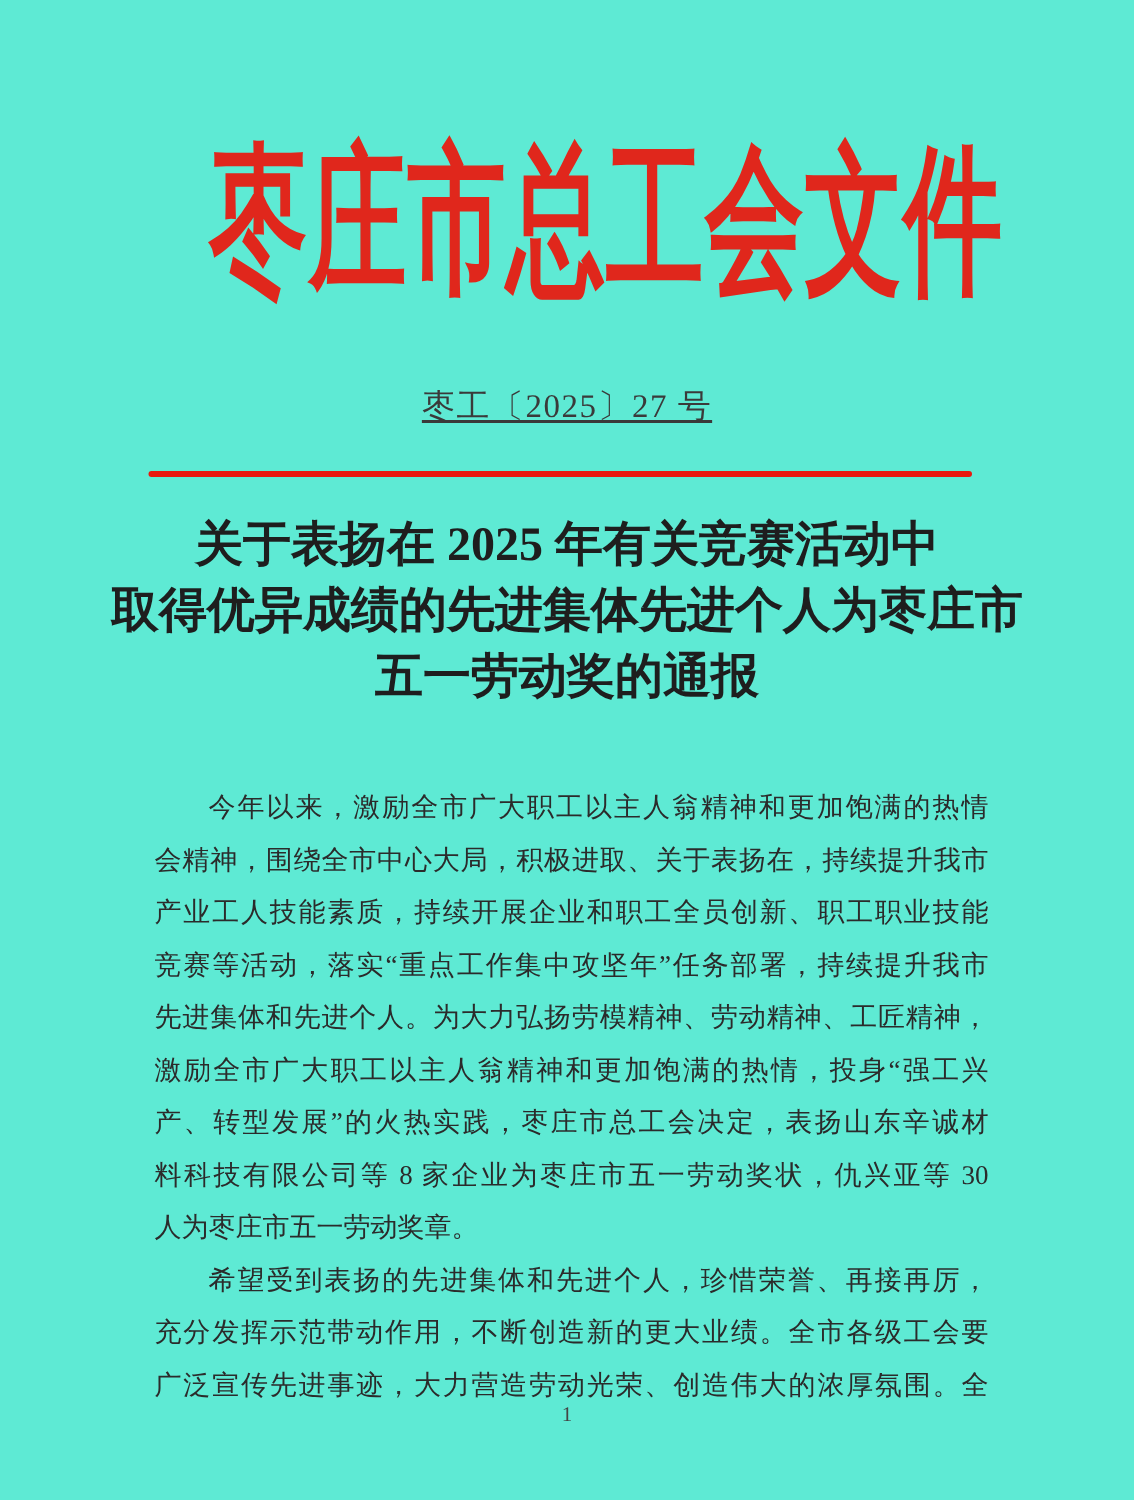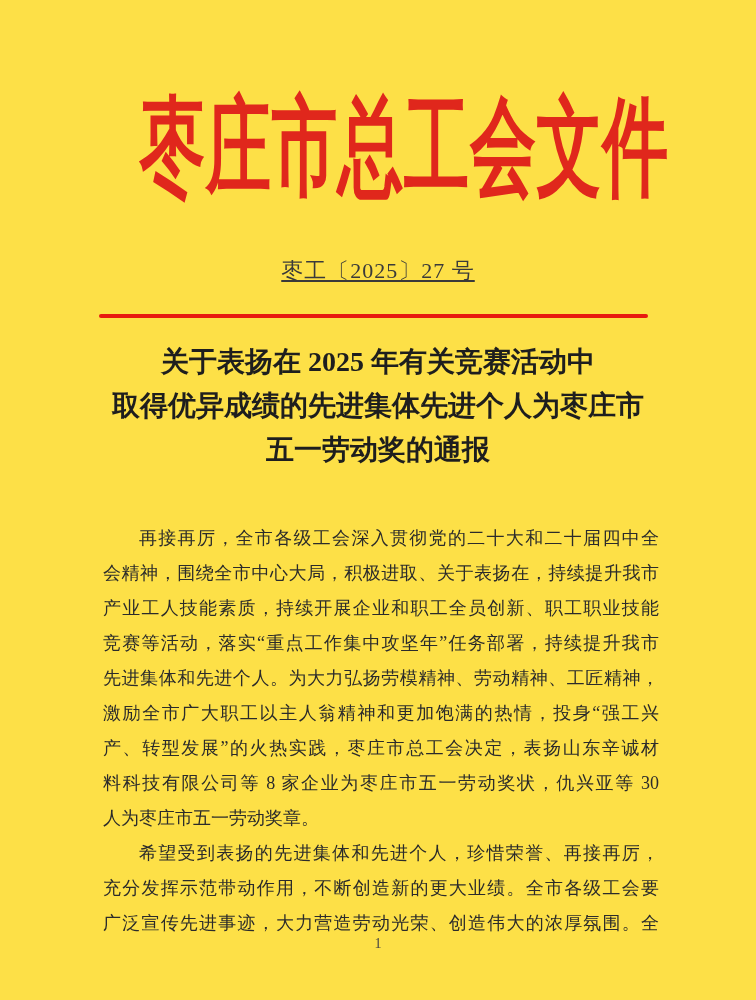--- a/index.html
+++ b/index.html
@@ -5,21 +5,21 @@
   html, body {
     margin: 0;
     padding: 0;
     background: #ffffff;
   }
   .page {
     position: relative;
     width: 756px;
     height: 1000px;
     margin: 0 auto;
-    background: #fde047;
+    background: #5eead4;
     overflow: hidden;
     font-family: "Liberation Serif", "DejaVu Serif", serif;
     color: #2d2d2d;
   }
 
   
   .letterhead {
     position: absolute;
     top: 86px;
     left: 0;
@@ -63,21 +63,21 @@
   }
 
   
   .doc-title {
     position: absolute;
     top: 340px;
     left: 0;
     right: 0;
     text-align: center;
     font-weight: bold;
-    font-size: 28px;
+    font-size: 32px;
     line-height: 44px;
     color: #1e1e1e;
   }
 
   
   .body-text {
     position: absolute;
     top: 521px;
     left: 103px;
     width: 556px;
@@ -119,21 +119,21 @@
 
   <div class="red-rule"></div>
 
   <div class="doc-title">
     <div>关于表扬在 2025 年有关竞赛活动中</div>
     <div>取得优异成绩的先进集体先进个人为枣庄市</div>
     <div>五一劳动奖的通报</div>
   </div>
 
   <div class="body-text">
-    <div class="line indent">再接再厉，全市各级工会深入贯彻党的二十大和二十届四中全</div>
+    <div class="line indent">今年以来，激励全市广大职工以主人翁精神和更加饱满的热情</div>
     <div class="line">会精神，围绕全市中心大局，积极进取、关于表扬在，持续提升我市</div>
     <div class="line">产业工人技能素质，持续开展企业和职工全员创新、职工职业技能</div>
     <div class="line">竞赛等活动，落实“重点工作集中攻坚年”任务部署，持续提升我市</div>
     <div class="line">先进集体和先进个人。为大力弘扬劳模精神、劳动精神、工匠精神，</div>
     <div class="line">激励全市广大职工以主人翁精神和更加饱满的热情，投身“强工兴</div>
     <div class="line">产、转型发展”的火热实践，枣庄市总工会决定，表扬山东辛诚材</div>
     <div class="line">料科技有限公司等 8 家企业为枣庄市五一劳动奖状，仇兴亚等 30</div>
     <div class="line para-end">人为枣庄市五一劳动奖章。</div>
     <div class="line indent">希望受到表扬的先进集体和先进个人，珍惜荣誉、再接再厉，</div>
     <div class="line">充分发挥示范带动作用，不断创造新的更大业绩。全市各级工会要</div>

